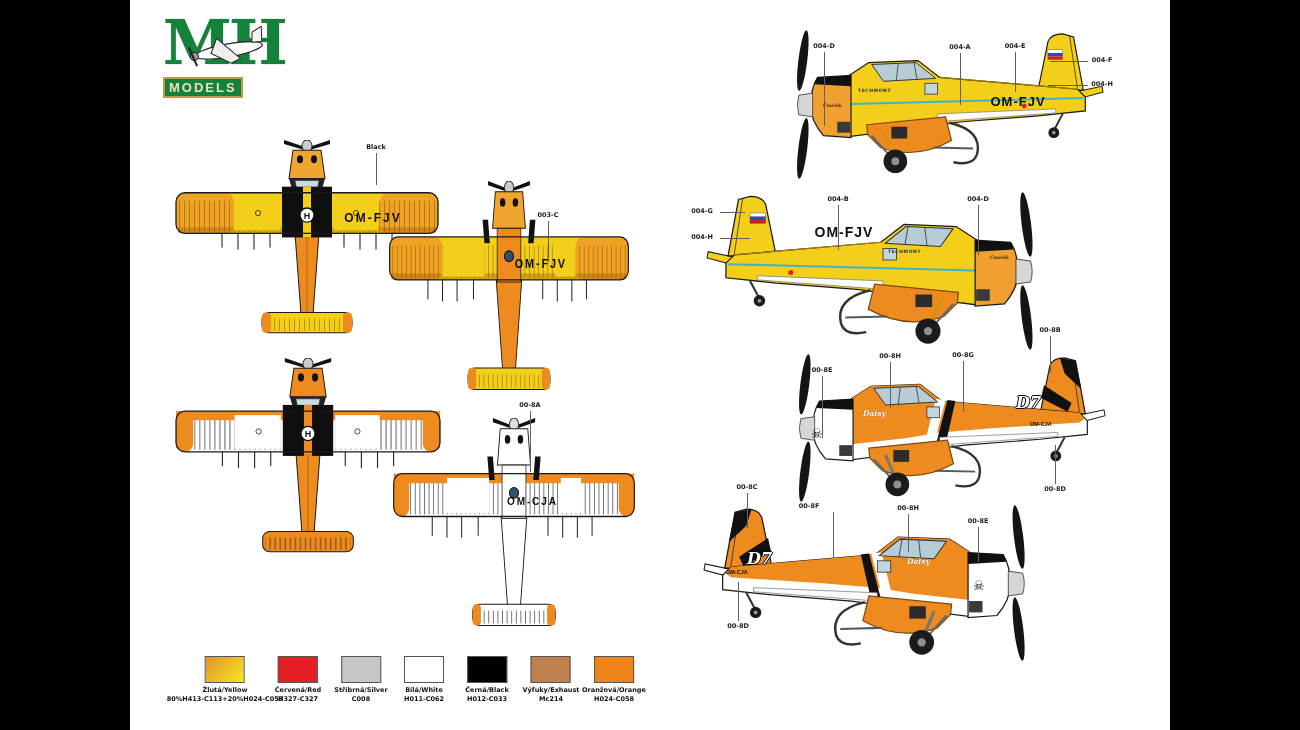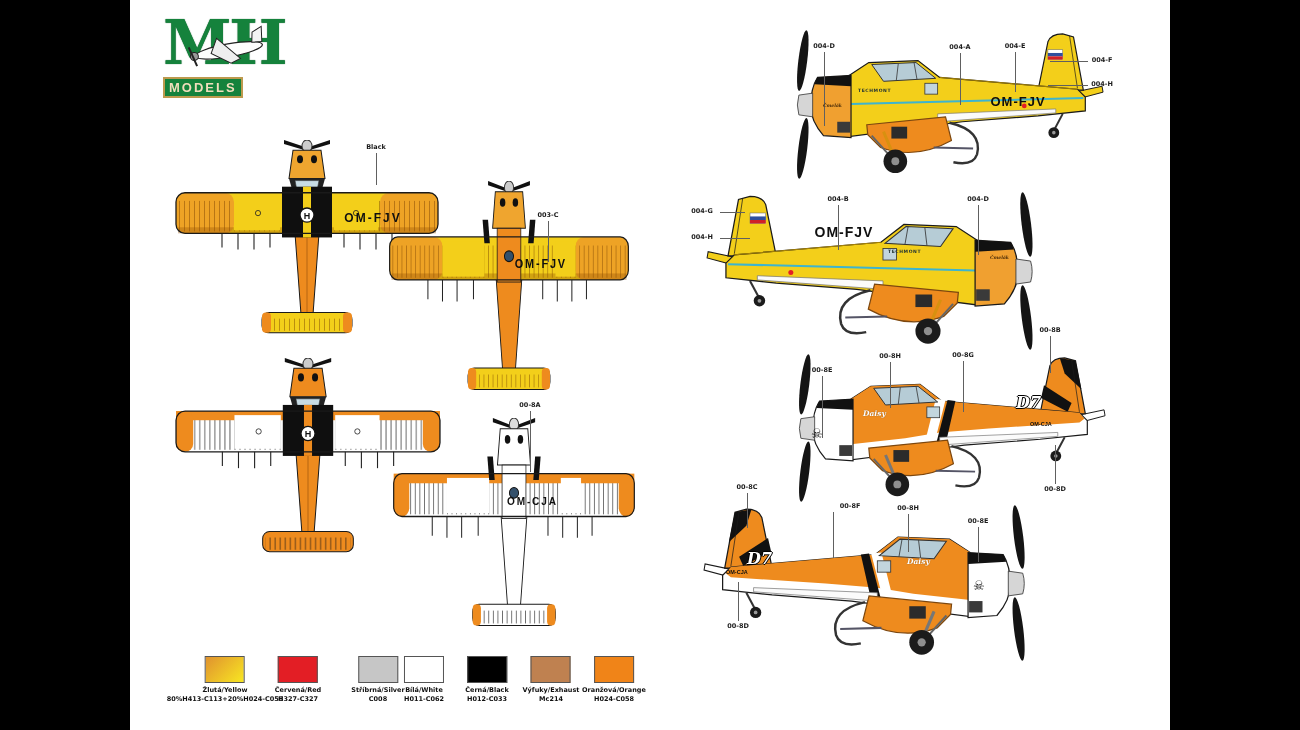--- a/index.html
+++ b/index.html
@@ -441,41 +441,41 @@
   <div class="cl-line" style="left:760px;top:362px;width:1px;height:46px"></div>
   <div class="callout" style="left:833px;top:352px">00-8G</div>
   <div class="cl-line" style="left:833px;top:361px;width:1px;height:51px"></div>
   <div class="callout" style="left:920px;top:327px">00-8B</div>
   <div class="cl-line" style="left:920px;top:336px;width:1px;height:37px"></div>
   <div class="callout" style="left:925px;top:486px">00-8D</div>
   <div class="cl-line" style="left:925px;top:445px;width:1px;height:39px"></div>
 
   <div class="callout" style="left:617px;top:484px">00-8C</div>
   <div class="cl-line" style="left:617px;top:493px;width:1px;height:35px"></div>
-  <div class="callout" style="left:720px;top:503px">00-8F</div>
+  <div class="callout" style="left:679px;top:503px">00-8F</div>
   <div class="cl-line" style="left:703px;top:512px;width:1px;height:46px"></div>
   <div class="callout" style="left:778px;top:505px">00-8H</div>
   <div class="cl-line" style="left:778px;top:514px;width:1px;height:38px"></div>
   <div class="callout" style="left:848px;top:518px">00-8E</div>
   <div class="cl-line" style="left:848px;top:527px;width:1px;height:35px"></div>
   <div class="callout" style="left:608px;top:623px">00-8D</div>
   <div class="cl-line" style="left:608px;top:582px;width:1px;height:39px"></div>
 
   <div class="pal">
     <div class="pcol" style="left:95px">
       <div class="pchip" style="background: linear-gradient(135deg, rgb(224, 146, 47), rgb(248, 231, 34));"></div>
       <div class="pname">Žlutá/Yellow</div>
       <div class="pcode">80%H413-C113+20%H024-C058</div>
     </div>
     <div class="pcol" style="left:168px">
       <div class="pchip" style="background: rgb(227, 30, 37);"></div>
       <div class="pname">Červená/Red</div>
       <div class="pcode">H327-C327</div>
     </div>
-    <div class="pcol" style="left:248px">
+    <div class="pcol" style="left:231px">
       <div class="pchip" style="background: rgb(198, 198, 198);"></div>
       <div class="pname">Stříbrná/Silver</div>
       <div class="pcode">C008</div>
     </div>
     <div class="pcol" style="left:294px">
       <div class="pchip" style="background: rgb(255, 255, 255);"></div>
       <div class="pname">Bílá/White</div>
       <div class="pcode">H011-C062</div>
     </div>
     <div class="pcol" style="left:357px">

